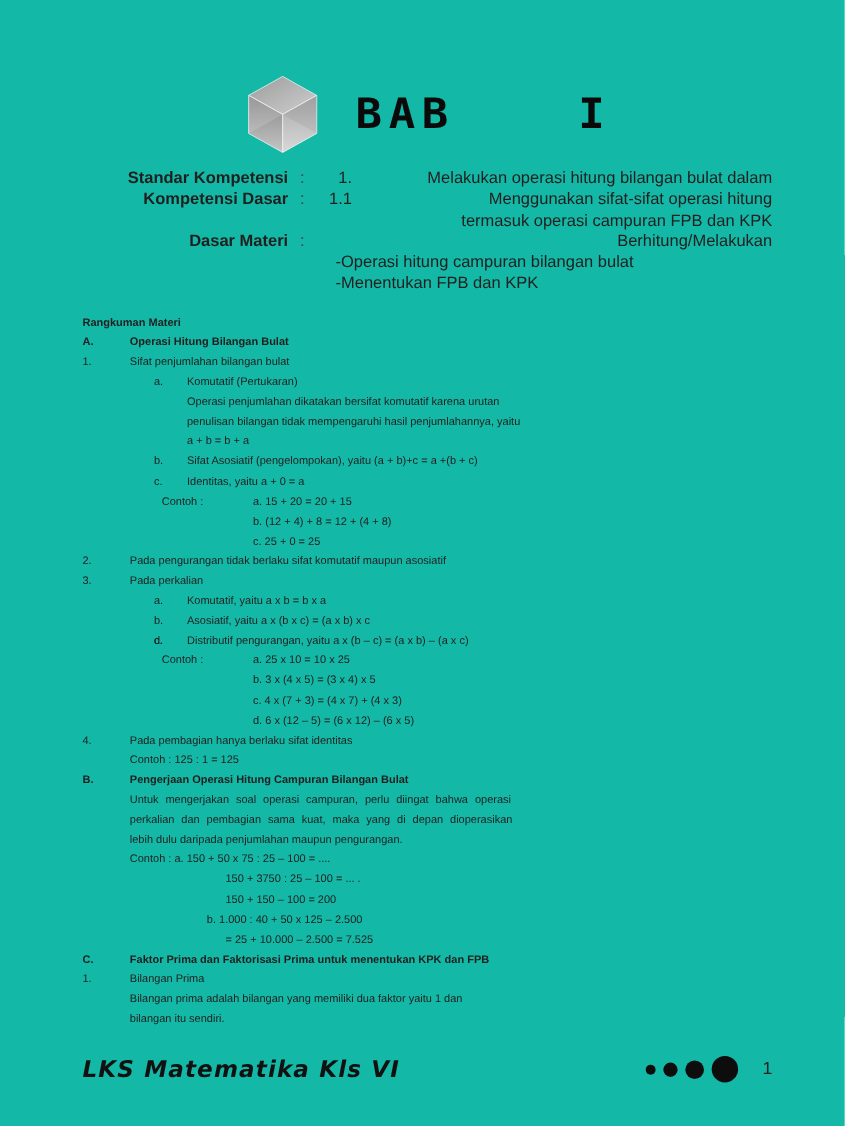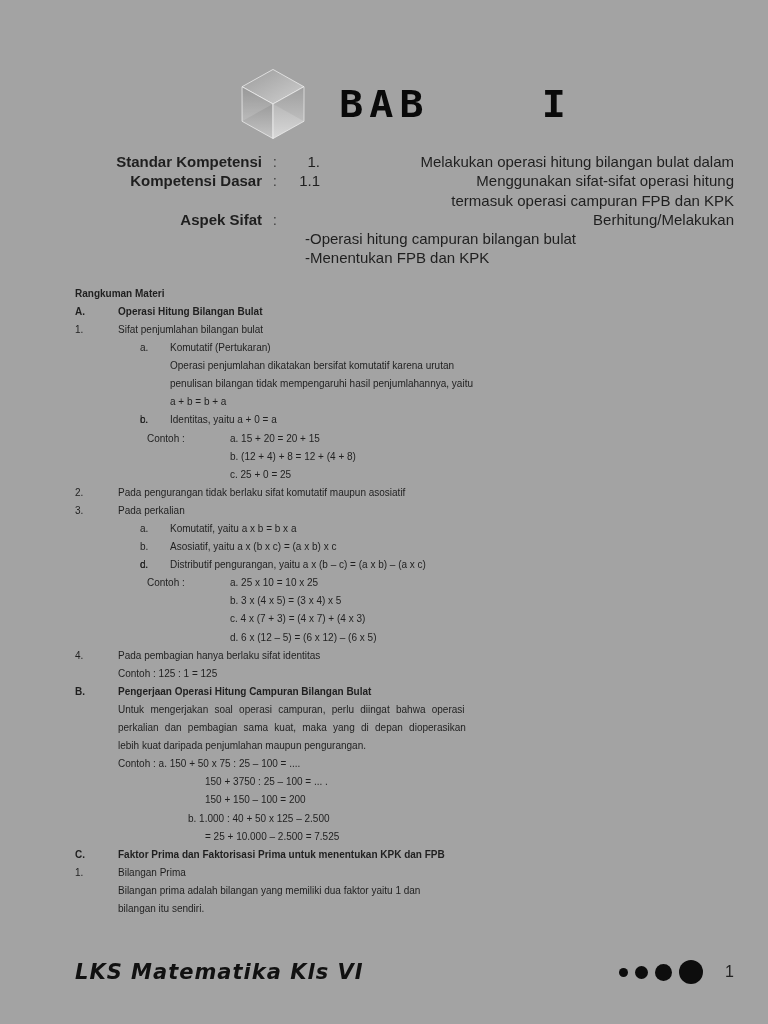--- a/index.html
+++ b/index.html
@@ -1,21 +1,21 @@
 <!DOCTYPE html>
 <html><head>
 <meta charset="utf-8">
 <style>
   html,body{margin:0;padding:0;background:#ffffff;}
   .page{
     position:relative;
     width:768px;height:1024px;
     box-sizing:border-box;
-    padding:0 34px 0 75px;
-    background:#a3a3a3;
+    padding:0 66px 0 75px;
+    background:#14b8a6;
     color:#1f1f1f;
     font-family:"Liberation Sans", sans-serif;
     font-size:15px;
     display:flex;flex-direction:column;
     overflow:hidden;
   }
   
   .bab-header{
     margin-top:68px;
     display:flex;
@@ -128,21 +128,21 @@
       <span class="meta-label">Kompetensi Dasar</span>
       <span class="meta-colon">:</span>
       <span class="meta-num">1.1</span>
       <span class="meta-text">
         <span>Menggunakan sifat-sifat operasi hitung</span><br>
         <span>termasuk operasi campuran FPB dan KPK</span>
       </span>
     </div>
 
     <div class="meta-row">
-      <span class="meta-label">Aspek Sifat</span>
+      <span class="meta-label">Dasar Materi</span>
       <span class="meta-colon">:</span>
       <span class="aspek-value">
         <span>Berhitung/Melakukan</span>
         <span class="dash-line">
           <span class="dash">-</span>
           <span>Operasi hitung campuran bilangan bulat</span>
         </span>
         <span class="dash-line">
           <span class="dash">-</span>
           <span>Menentukan FPB dan KPK</span>
@@ -176,20 +176,21 @@
       <div class="line lv-s">
       
       <span class="text">penulisan bilangan tidak mempengaruhi hasil penjumlahannya, yaitu</span>
     </div>
       <div class="line lv-s">
       
       <span class="text">a + b = b + a</span>
     </div>
       <div class="line lv-2">
       <span class="marker">b.</span>
+      <span class="text">Sifat Asosiatif (pengelompokan), yaitu (a + b)+c = a +(b + c)</span>
     </div>
       <div class="line lv-2">
       <span class="marker">c.</span>
       <span class="text">Identitas, yaitu a + 0 = a</span>
     </div>
       <div class="line lv-c">
       <span class="marker">Contoh :</span>
       <span class="text">a. 15 + 20 = 20 + 15</span>
     </div>
       <div class="line lv-e">
@@ -254,21 +255,21 @@
       <div class="line lv-p just">
       
       <span class="text">Untuk mengerjakan soal operasi campuran, perlu diingat bahwa operasi</span>
     </div>
       <div class="line lv-p just">
       
       <span class="text">perkalian dan pembagian sama kuat, maka yang di depan dioperasikan</span>
     </div>
       <div class="line lv-p">
       
-      <span class="text">lebih kuat daripada penjumlahan maupun pengurangan.</span>
+      <span class="text">lebih dulu daripada penjumlahan maupun pengurangan.</span>
     </div>
       <div class="line lv-p">
       
       <span class="text">Contoh : a. 150 + 50 x 75 : 25 – 100 = ....</span>
     </div>
       <div class="line lv-f">
       
       <span class="text">150 + 3750 : 25 – 100 = ... .</span>
     </div>
       <div class="line lv-f">

